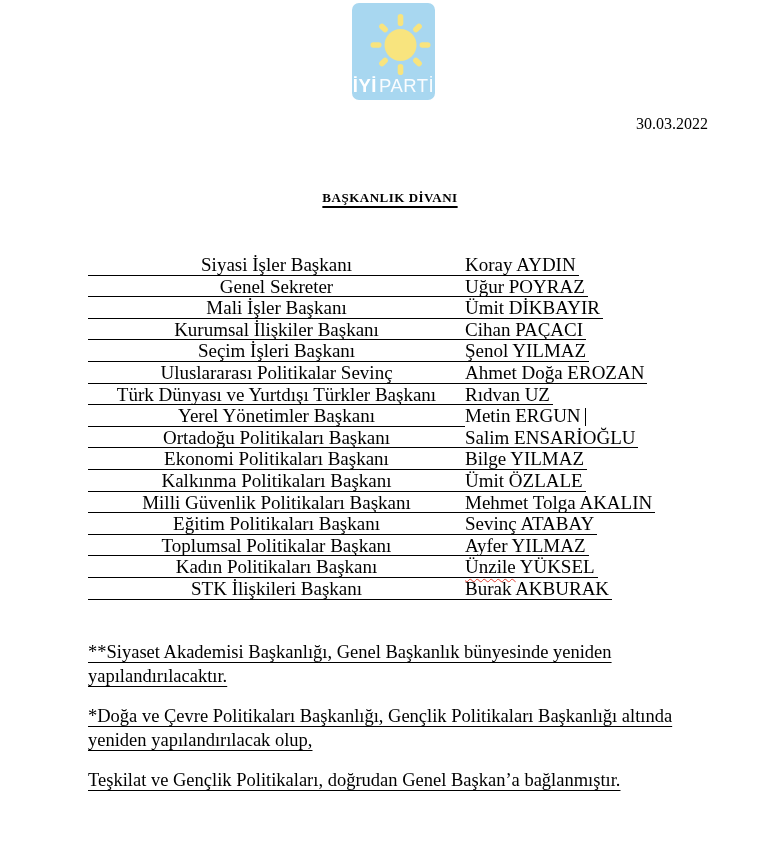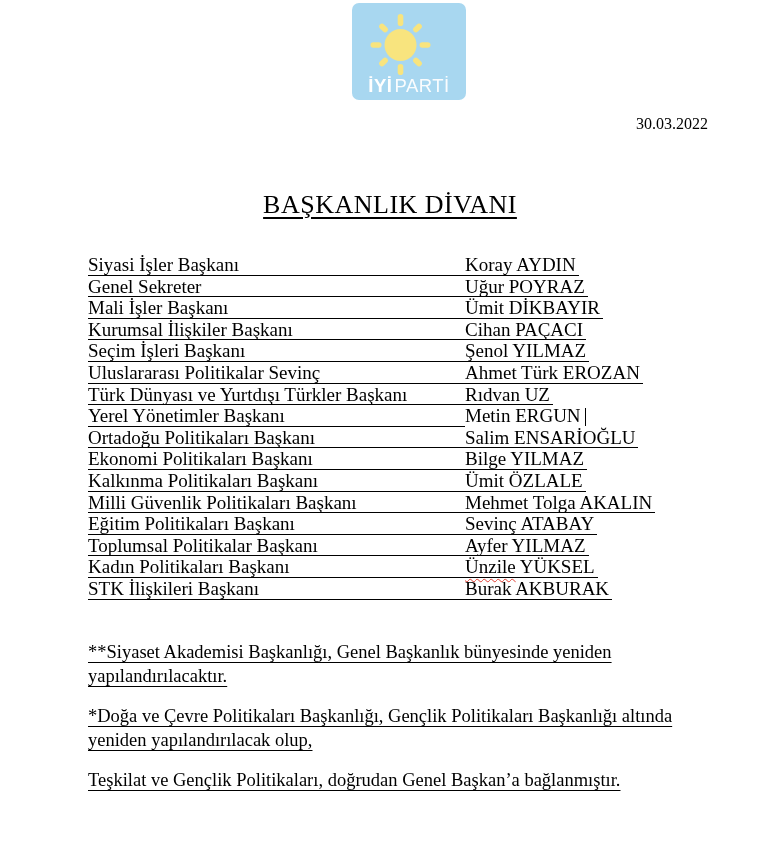--- a/index.html
+++ b/index.html
@@ -4,49 +4,49 @@
 <style>
   html,body{margin:0;padding:0;}
   body{
     width:780px;height:844px;background:#ffffff;overflow:hidden;position:relative;
     font-family:"Liberation Serif","DejaVu Serif",serif;color:#000;
   }
   .page{position:absolute;inset:0;}
 
   
   .logo{
-    position:absolute;left:352px;top:3px;width:114px;height:97px;
+    position:absolute;left:352px;top:3px;width:83px;height:97px;
     background:var(--logo-bg,#a8d7f0);border-radius:7px;
   }
   .logo svg{position:absolute;left:0;top:0;}
   .logo-text{
     position:absolute;left:0;right:0;bottom:4px;text-align:center;
     font-family:"Liberation Sans","DejaVu Sans",sans-serif;
     color:var(--logo-text,#fff);font-size:18.5px;line-height:20px;letter-spacing:.5px;
     white-space:nowrap;
   }
   .logo-text .w-bold{font-weight:700;margin-right:2px;}
   .logo-text .w-light{font-weight:400;opacity:.95;}
 
   
   .date{position:absolute;top:115px;right:72px;font-size:16px;}
 
   
   .title{
     position:absolute;top:190px;left:0;right:0;text-align:center;
-    font-size:26px;font-weight:400;letter-spacing:.5px;
+    font-size:13px;font-weight:700;letter-spacing:.5px;
     text-decoration:underline;text-underline-offset:4px;text-decoration-thickness:1.5px;
   }
 
   
   .roster{position:absolute;left:88px;top:254px;font-size:19px;}
   .row{display:flex;align-items:flex-end;height:21.6px;white-space:nowrap;}
   .row .pos{
     display:inline-block;width:377px;flex:0 0 377px;
-    border-bottom:1.4px solid #000;height:100%;box-sizing:border-box;
+    border-bottom:1.4px solid #000;height:100%;box-sizing:border-box;text-align:center;
   }
   .row .name{
     display:inline-block;border-bottom:1.4px solid #000;height:100%;
     box-sizing:border-box;padding-right:3px;
   }
   .row .name.no-underline{border-bottom:none;}
   .misspelled{
     text-decoration:underline wavy 1px #e03c31;
     text-underline-offset:4.5px;text-decoration-skip-ink:none;
   }
@@ -104,21 +104,21 @@
       <div class="row">
         <span class="pos">Kurumsal İlişkiler Başkanı</span>
         <span class="name">Cihan PAÇACI</span>
       </div>
       <div class="row">
         <span class="pos">Seçim İşleri Başkanı</span>
         <span class="name">Şenol YILMAZ</span>
       </div>
       <div class="row">
         <span class="pos">Uluslararası Politikalar Sevinç</span>
-        <span class="name">Ahmet Türk EROZAN</span>
+        <span class="name">Ahmet Doğa EROZAN</span>
       </div>
       <div class="row">
         <span class="pos">Türk Dünyası ve Yurtdışı Türkler Başkanı</span>
         <span class="name">Rıdvan UZ</span>
       </div>
       <div class="row">
         <span class="pos">Yerel Yönetimler Başkanı</span>
         <span class="name no-underline">Metin ERGUN</span>
         <span class="cursor"></span>
       </div>

